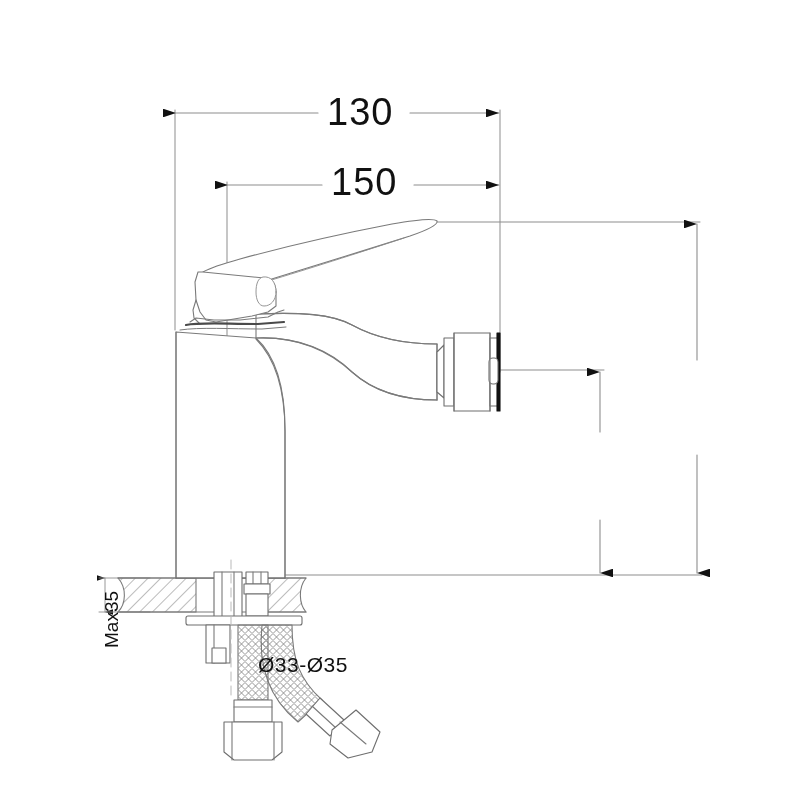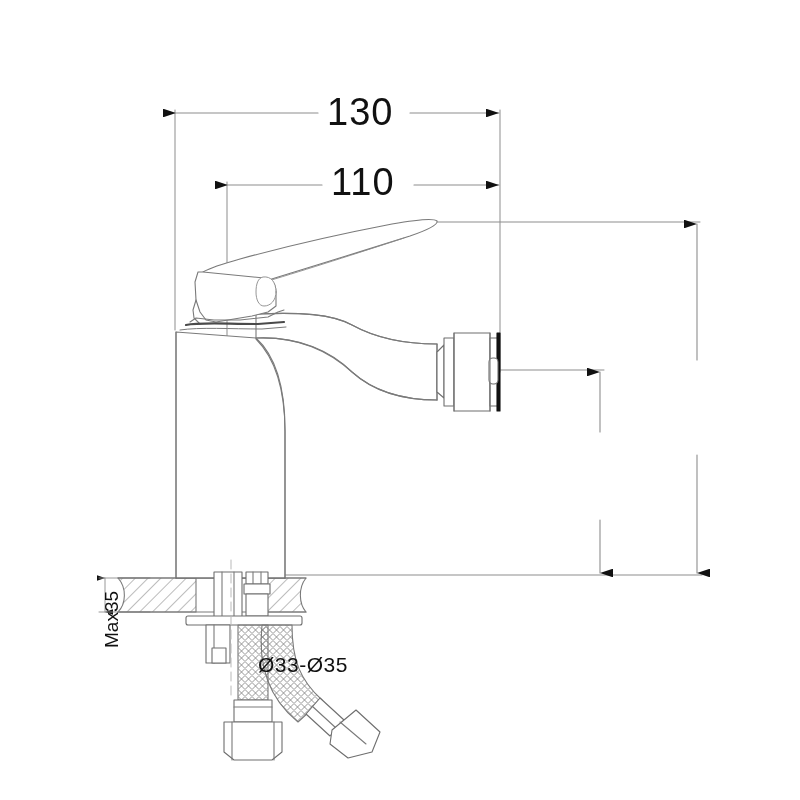--- a/index.html
+++ b/index.html
@@ -191,18 +191,18 @@
         <path d="M232,722 L232,760 M274,722 L274,760" stroke="#7a7a7a"></path>
         <path d="M332,730 L356,710 L380,732 L372,752
                  L348,758 L330,744 Z" fill="#fff" stroke="#6e6e6e"></path>
         <path d="M340,722 L366,744" stroke="#7a7a7a"></path>
       </g>
 
     </g>
   </svg>
 
   <div class="dim-label d-130">130</div>
-  <div class="dim-label d-110">110</div>
+  <div class="dim-label d-110">150</div>
 
   <div class="dim-label d-max35">Max35</div>
   <div class="dim-label d-diam">Ø33-Ø35</div>
 
 </div>
 
 </body></html>

